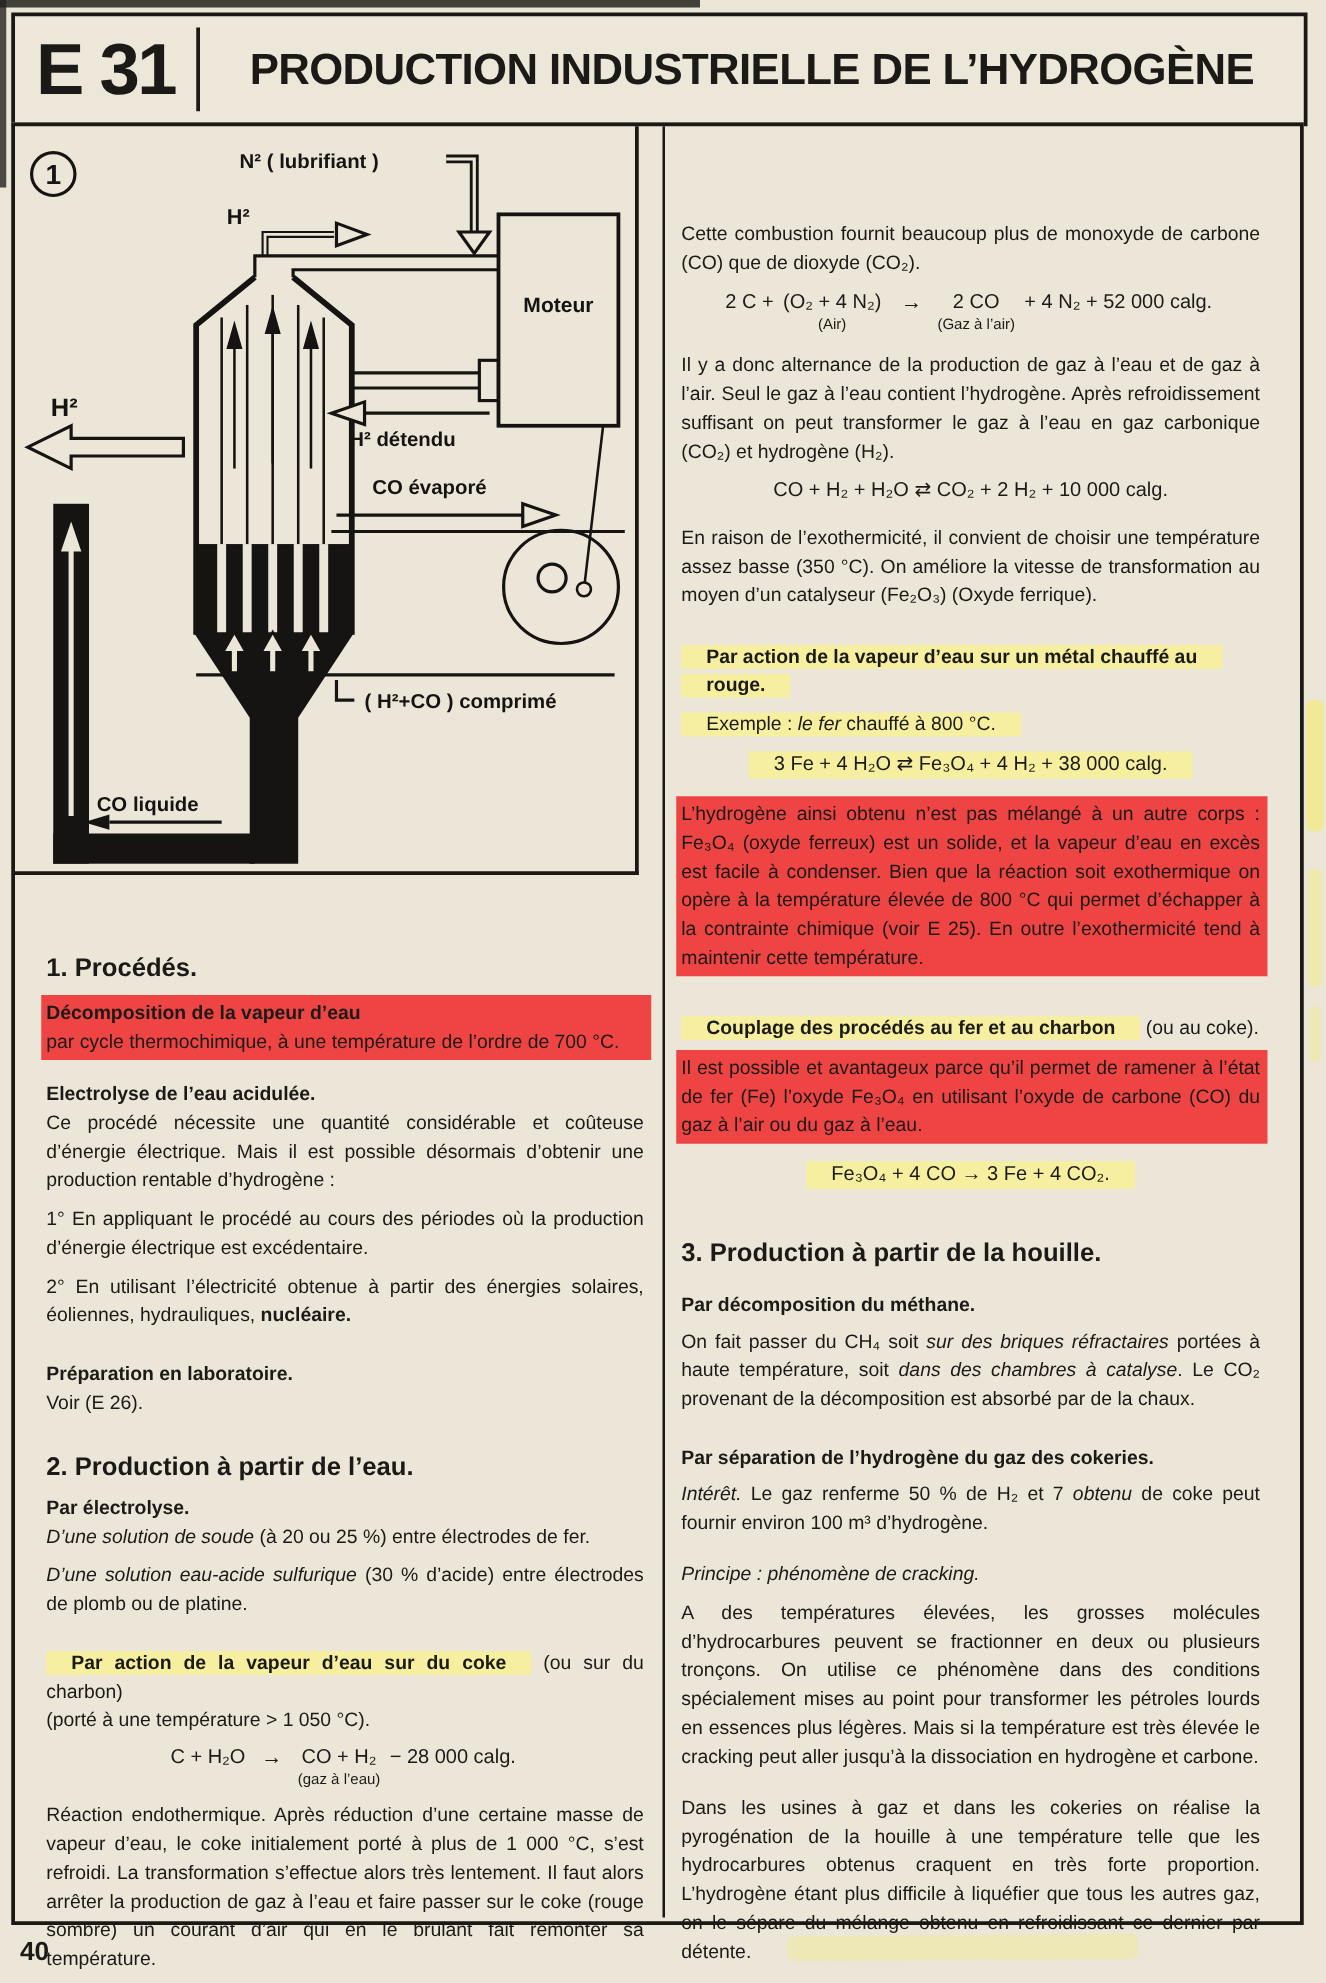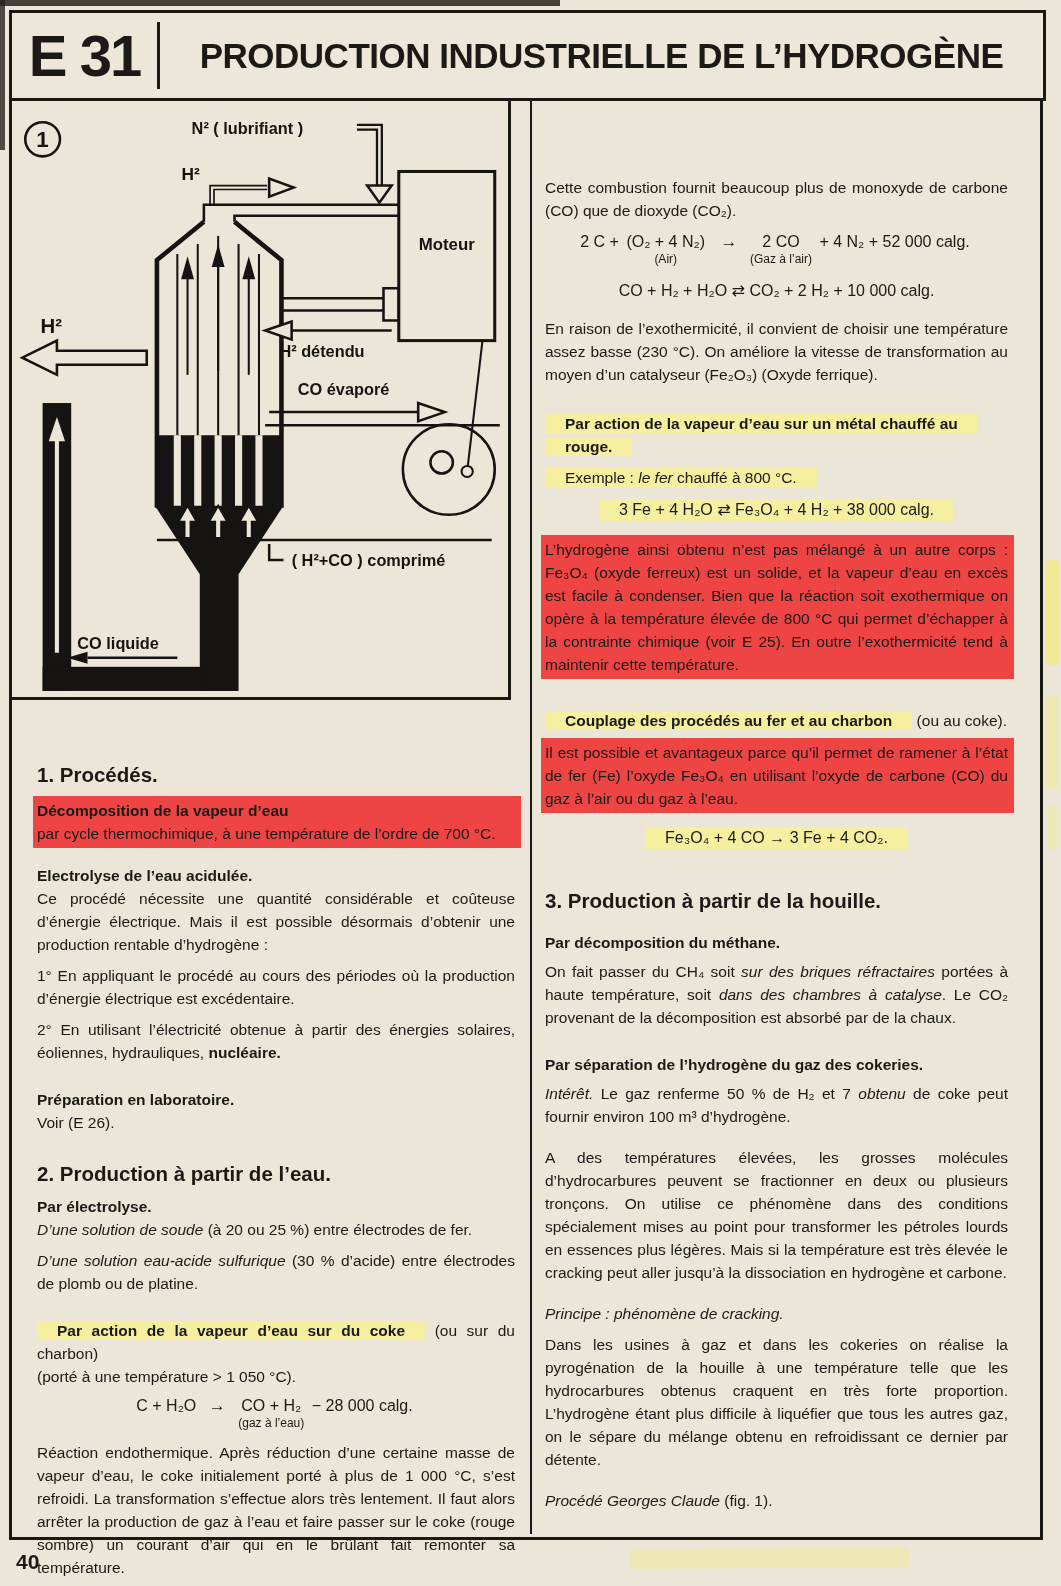--- a/index.html
+++ b/index.html
@@ -212,24 +212,25 @@
       <span class="eq-sub">(Air)</span>
     </span>
     <span class="eq-arrow">→</span>
     <span class="eq-stack">
       <span class="eq-top">2 CO</span>
       <span class="eq-sub">(Gaz à l’air)</span>
     </span>
     <span class="eq-sp">+  4 N₂  +  52 000 calg.</span>
   </div>
 
+  <p class="body-text mb10">Il y a donc alternance de la production de gaz à l’eau et de gaz à l’air. Seul le gaz à l’eau contient l’hydrogène. Après refroidissement suffisant on peut transformer le gaz à l’eau en gaz carbonique (CO₂) et hydrogène (H₂).</p>
 
   <div class="equation mb16">CO + H₂ + H₂O  ⇄  CO₂ + 2 H₂ +  10 000 calg.</div>
 
-  <p class="body-text mb26">En raison de l’exothermicité, il convient de choisir une température assez basse (230 °C). On améliore la vitesse de transformation au moyen d’un catalyseur (Fe₂O₃) (Oxyde ferrique).</p>
+  <p class="body-text mb26">En raison de l’exothermicité, il convient de choisir une température assez basse (350 °C). On améliore la vitesse de transformation au moyen d’un catalyseur (Fe₂O₃) (Oxyde ferrique).</p>
 
   <h3 class="subhead mb8"><span class="hl">Par action de la vapeur d’eau sur un métal chauffé au rouge.</span></h3>
   <p class="body-text mb10"><span class="hl"><span>Exemple : </span><span class="it">le fer</span><span> chauffé à 800 °C.</span></span></p>
 
   <div class="equation mb14"><span class="hl">3 Fe + 4 H₂O  ⇄  Fe₃O₄ + 4 H₂ +  38 000 calg.</span></div>
 
   <p class="body-text hl-block mb30">L’hydrogène ainsi obtenu n’est pas mélangé à un autre corps : Fe₃O₄ (oxyde ferreux) est un solide, et la vapeur d’eau en excès est facile à condenser. Bien que la réaction soit exothermique on opère à la température élevée de 800 °C qui permet d’échapper à la contrainte chimique (voir E 25). En outre l’exothermicité tend à maintenir cette température.</p>
 
   <h3 class="subhead mb6"><span class="hl">Couplage des procédés au fer et au charbon</span><span style="font-weight:normal"> (ou au coke).</span></h3>
   <p class="body-text hl-block mb14">Il est possible et avantageux parce qu’il permet de ramener à l’état de fer (Fe) l’oxyde Fe₃O₄ en utilisant l’oxyde de carbone (CO) du gaz à l’air ou du gaz à l’eau.</p>
@@ -237,23 +238,23 @@
   <div class="equation mb40"><span class="hl">Fe₃O₄ + 4 CO  →  3 Fe + 4 CO₂.</span></div>
 
   <h2 class="sec-title mb18">3. Production à partir de la houille.</h2>
 
   <h3 class="subhead mb6">Par décomposition du méthane.</h3>
   <p class="body-text mb24"><span>On fait passer du CH₄ soit </span><span class="it">sur des briques réfractaires</span><span> portées à haute température, soit </span><span class="it">dans des chambres à catalyse</span><span>. Le CO₂ provenant de la décomposition est absorbé par de la chaux.</span></p>
 
   <h3 class="subhead mb6">Par séparation de l’hydrogène du gaz des cokeries.</h3>
   <p class="body-text mb18"><span class="it">Intérêt.</span><span> Le gaz renferme 50 % de H₂ et 7 </span><span class="it">obtenu</span><span> de coke peut fournir environ 100 m³ d’hydrogène.</span></p>
 
+  <p class="body-text it mb8">Principe : phénomène de cracking.</p>
+
   <p class="body-text mb18">A des températures élevées, les grosses molécules d’hydrocarbures peuvent se fractionner en deux ou plusieurs tronçons. On utilise ce phénomène dans des conditions spécialement mises au point pour transformer les pétroles lourds en essences plus légères. Mais si la température est très élevée le cracking peut aller jusqu’à la dissociation en hydrogène et carbone.</p>
-
-  <p class="body-text it mb8">Principe : phénomène de cracking.</p>
 
   <p class="body-text mb18">Dans les usines à gaz et dans les cokeries on réalise la pyrogénation de la houille à une température telle que les hydrocarbures obtenus craquent en très forte proportion. L’hydrogène étant plus difficile à liquéfier que tous les autres gaz, on le sépare du mélange obtenu en refroidissant ce dernier par détente.</p>
 
   <p class="body-text"><span class="it">Procédé Georges Claude</span><span> (fig. 1).</span></p>
 
 </div>
 
 <div class="abs page-number">40</div>
 
 <div class="abs streak" style="left:1045px;top:560px;width:14px;height:105px;opacity:.9;"></div>

